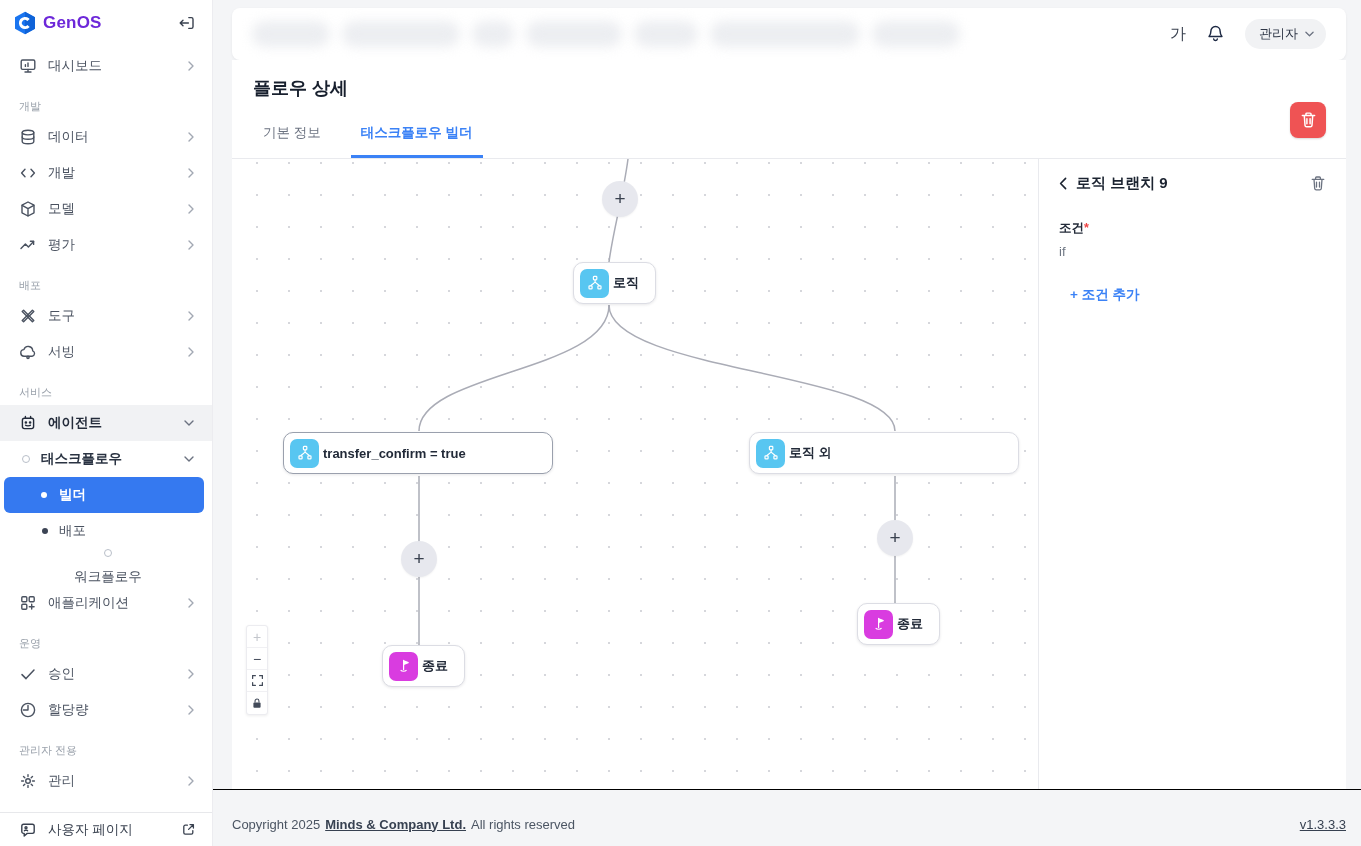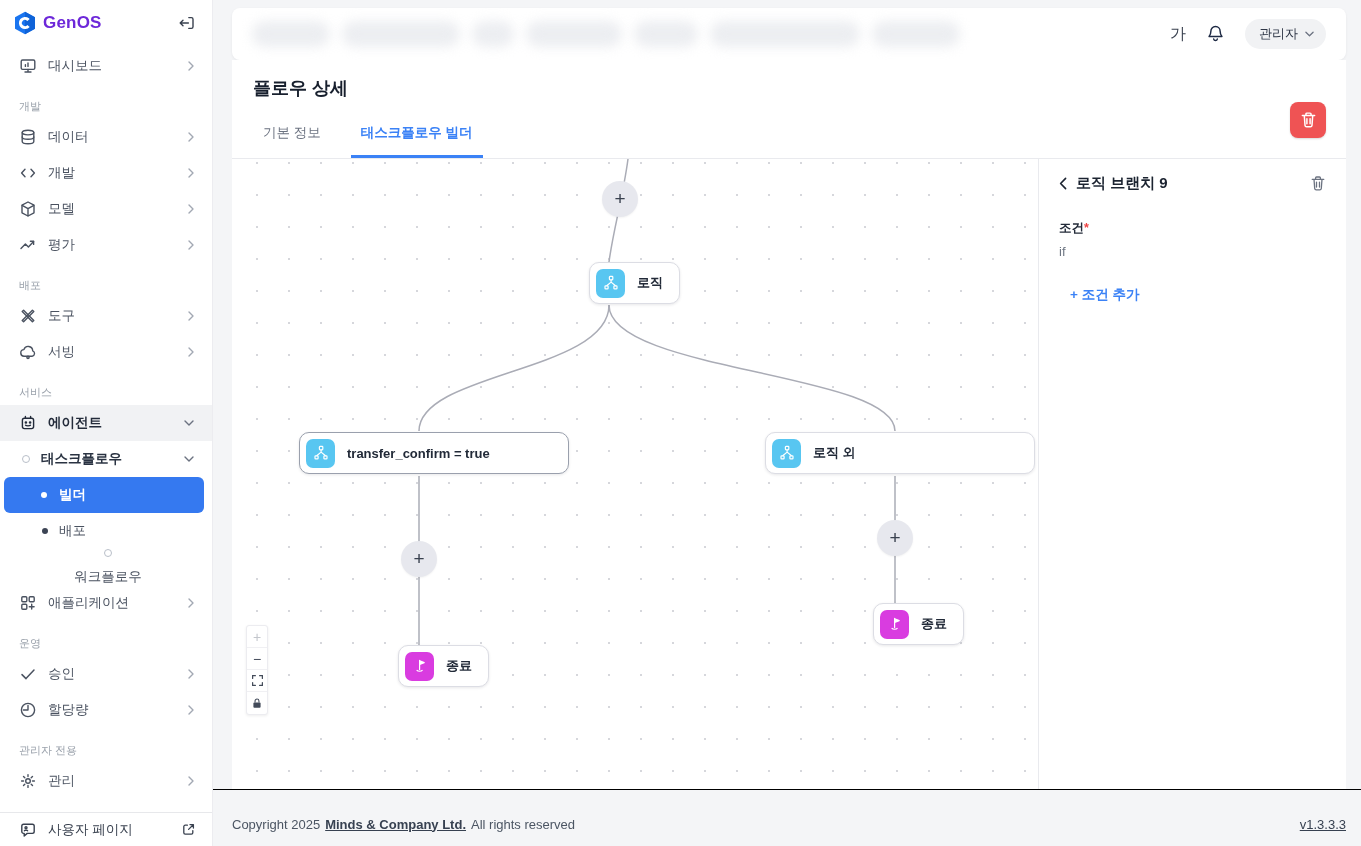--- a/index.html
+++ b/index.html
@@ -45,21 +45,21 @@
   .tab { font-size:13.5px; color:#6b7280; padding:0 10px 13px; cursor:pointer; border-bottom:3px solid transparent; }
   .tab.active { color:#3b82f6; font-weight:700; border-bottom-color:#3b82f6; }
 
   .workspace { flex:1; min-height:0; display:flex; }
 
   
   .canvas { flex:1; position:relative; overflow:hidden; background-color:#fff;
     background-image:radial-gradient(#d6d7dc 1.2px, transparent 1.3px);
     background-size:32px 32px; background-position:9px 20px; }
   .edges { position:absolute; left:0; top:0; }
-  .node { position:absolute; background:#fff; border:1px solid #dcdde4; border-radius:10px; box-shadow:0 1px 3px rgba(20,24,40,.10); display:flex; align-items:center; gap:12px; padding:6px; height:42px; cursor:pointer;margin-left:16px; }
+  .node { position:absolute; background:#fff; border:1px solid #dcdde4; border-radius:10px; box-shadow:0 1px 3px rgba(20,24,40,.10); display:flex; align-items:center; gap:4px; padding:6px; height:42px; cursor:pointer; }
   .node.selected { border-color:#9aa0ad; }
   .node .nicon { width:29px; height:29px; border-radius:7px; flex:none; display:flex; align-items:center; justify-content:center; }
   .node .nlabel { font-size:13px; font-weight:700; color:#222a38; padding-right:10px; white-space:nowrap; }
   .plus-btn { position:absolute; width:36px; height:36px; border-radius:50%; background:#e7e8ee; color:#39414f; display:flex; align-items:center; justify-content:center; font-size:19px; font-weight:400; cursor:pointer; box-shadow:0 1px 2px rgba(0,0,0,.05); }
   .controls { position:absolute; left:14px; top:466px; width:22px; background:#fff; border:1px solid #ececf0; border-radius:3px; box-shadow:0 1px 3px rgba(0,0,0,.07); display:flex; flex-direction:column; }
   .ctrl { height:22px; display:flex; align-items:center; justify-content:center; border-bottom:1px solid #f0f0f3; cursor:pointer; font-size:14px; color:#434b5a; }
   .ctrl:last-child { border-bottom:none; }
   .ctrl.dim { color:#c3c6cc; }
 
   

